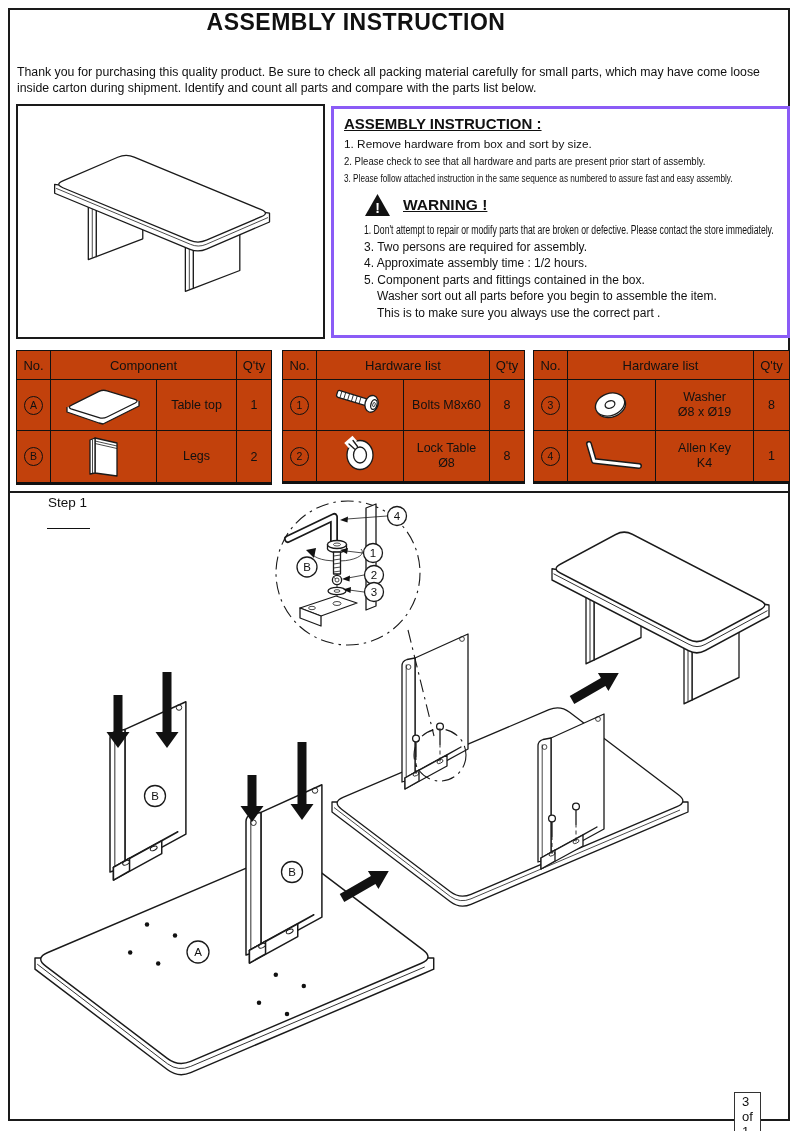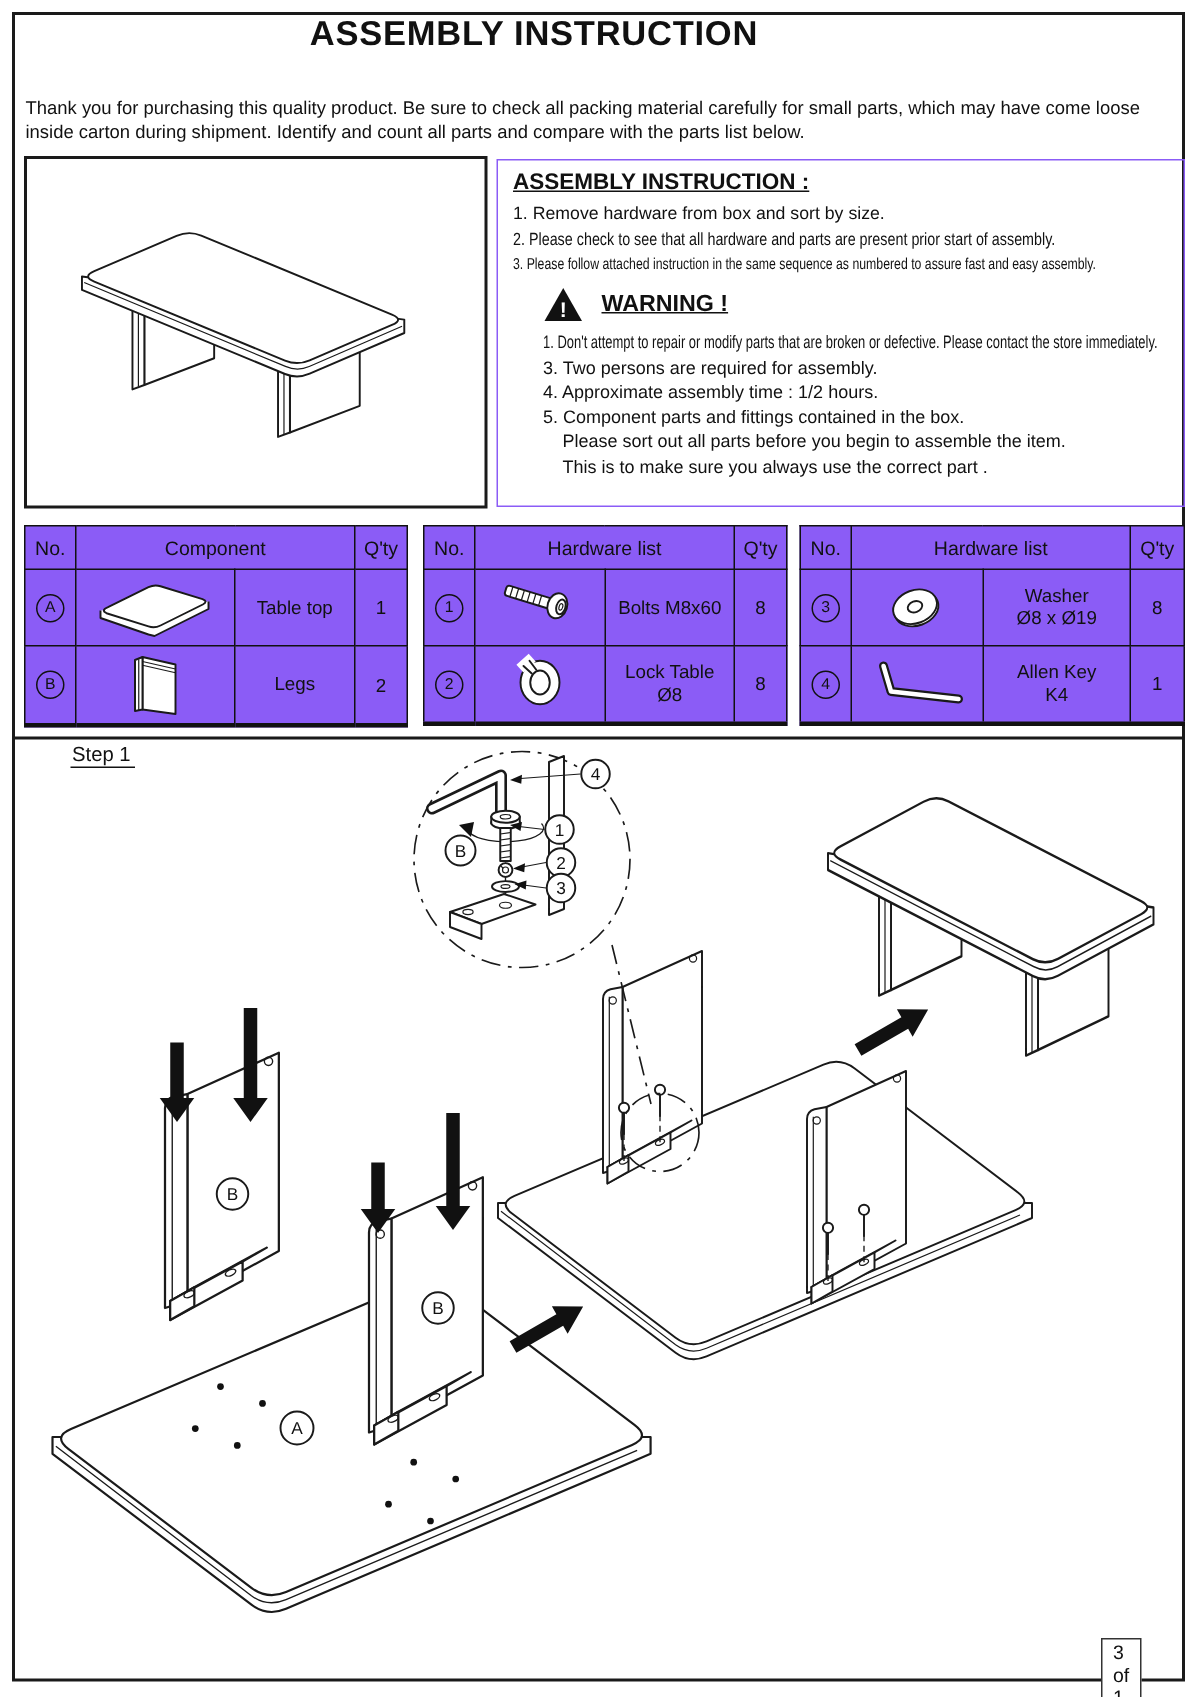--- a/index.html
+++ b/index.html
@@ -8,43 +8,43 @@
   .page-border{position:absolute;left:8px;top:8px;width:782px;height:1113px;
     border:2px solid #1a1a1a;box-sizing:border-box;}
   .title{position:absolute;top:9px;left:0;width:100%;text-align:center;
     font-size:23px;font-weight:bold;letter-spacing:.5px;}
   .subtitle{position:absolute;top:38px;left:0;width:100%;text-align:center;
     font-size:22px;letter-spacing:1px;}
   .intro{position:absolute;top:64px;left:17px;width:768px;font-size:12.3px;line-height:16px;}
   .illus-box{position:absolute;left:16px;top:104px;width:309px;height:235px;
     border:2px solid #1a1a1a;box-sizing:border-box;}
   .inst-box{position:absolute;left:331px;top:106px;width:459px;height:232px;
-    border:1px solid #8b5cf6;box-sizing:border-box;padding:5px 10px 0 10px;}
+    border:3px solid #8b5cf6;box-sizing:border-box;padding:5px 10px 0 10px;}
   .ai-heading{font-size:15px;font-weight:bold;text-decoration:underline;margin:1px 0 4px 0;}
   .ai-item{font-size:11.8px;line-height:17px;}
   .squeeze{display:inline-block;transform:scaleX(var(--sx,1));transform-origin:0 50%;white-space:nowrap;}
   .sm{font-size:10.5px;}
   .warn-row{display:flex;align-items:center;gap:12px;margin:5px 0 4px 20px;height:26px;}
   .warn-heading{font-size:15.5px;font-weight:bold;text-decoration:underline;}
   .warn-item{font-size:12px;line-height:16.5px;margin-left:20px;}
   .cont{padding-left:13px;}
   table.ptable{position:absolute;top:350px;border-collapse:collapse;table-layout:fixed;
-    background:#8b5cf6;}
+    background:#c2410c;}
   table.ptable td{border:1.2px solid #111;text-align:center;vertical-align:middle;
     font-size:12.5px;padding:0;overflow:hidden;}
   table.ptable tr.hdr td{height:28px;font-size:13px;}
   table.ptable tr.r td{height:50px;}
   table.ptable tr.r:last-child td{border-bottom:3px solid #111;}
   .circ{display:inline-flex;width:17px;height:17px;border:1.1px solid #111;border-radius:50%;
     align-items:center;justify-content:center;font-size:10.5px;line-height:1;}
   .nm div{line-height:15px;}
   .step-divider{position:absolute;left:8px;top:491px;width:782px;height:0;
     border-top:2px solid #1a1a1a;}
   .step-label{position:absolute;left:47px;top:495px;font-size:13.5px;
-    border-bottom:1.2px solid #111;padding:0 3px 1px 1px;}
+    border-bottom:1.2px solid #111;padding:0 3px 18px 1px;}
   .step-svg{position:absolute;left:10px;top:500px;}
   .page-num{position:absolute;left:734px;top:1092px;border:1.5px solid #333;
     padding:1px 7px 2px 7px;font-size:13px;background:#fff;}
   
   .fw{fill:#fff;stroke:#1a1a1a;stroke-width:1.3;stroke-linejoin:round;}
   .ln{fill:none;stroke:#1a1a1a;stroke-width:1.3;stroke-linejoin:round;stroke-linecap:round;}
   .thin{fill:none;stroke:#1a1a1a;stroke-width:.8;}
   .blk{fill:#111;stroke:none;}
   .dashdot{fill:none;stroke:#1a1a1a;stroke-width:1.1;stroke-dasharray:13 5 2.5 5;}
   .dsh{fill:none;stroke:#1a1a1a;stroke-width:.9;stroke-dasharray:4 3;}
@@ -133,21 +133,21 @@
         <text x="13.5" y="20" fill="#fff" font-size="14" font-weight="bold" text-anchor="middle">!</text>
       </svg>
       <span class="warn-heading">WARNING !</span>
     </div>
 
     <div class="warn-item sm">
       <span class="squeeze" style="--sx:.72">1. Don't attempt to repair or modify parts that are broken or defective. Please contact the store immediately.</span></div>
     <div class="warn-item">3. Two persons are required for assembly.</div>
     <div class="warn-item">4. Approximate assembly time : 1/2 hours.</div>
     <div class="warn-item">5. Component parts and fittings contained in the box.</div>
-    <div class="warn-item cont">Please sort out all parts before you begin to assemble the item.</div>
+    <div class="warn-item cont">Washer sort out all parts before you begin to assemble the item.</div>
     <div class="warn-item cont">This is to make sure  you always use the correct part .</div>
   </div>
 
   <table class="ptable" style="left:16px;width:256px;">
     <colgroup>
         <col style="width:34px">
         <col>
         <col style="width:80px">
         <col style="width:35px">
       </colgroup>

